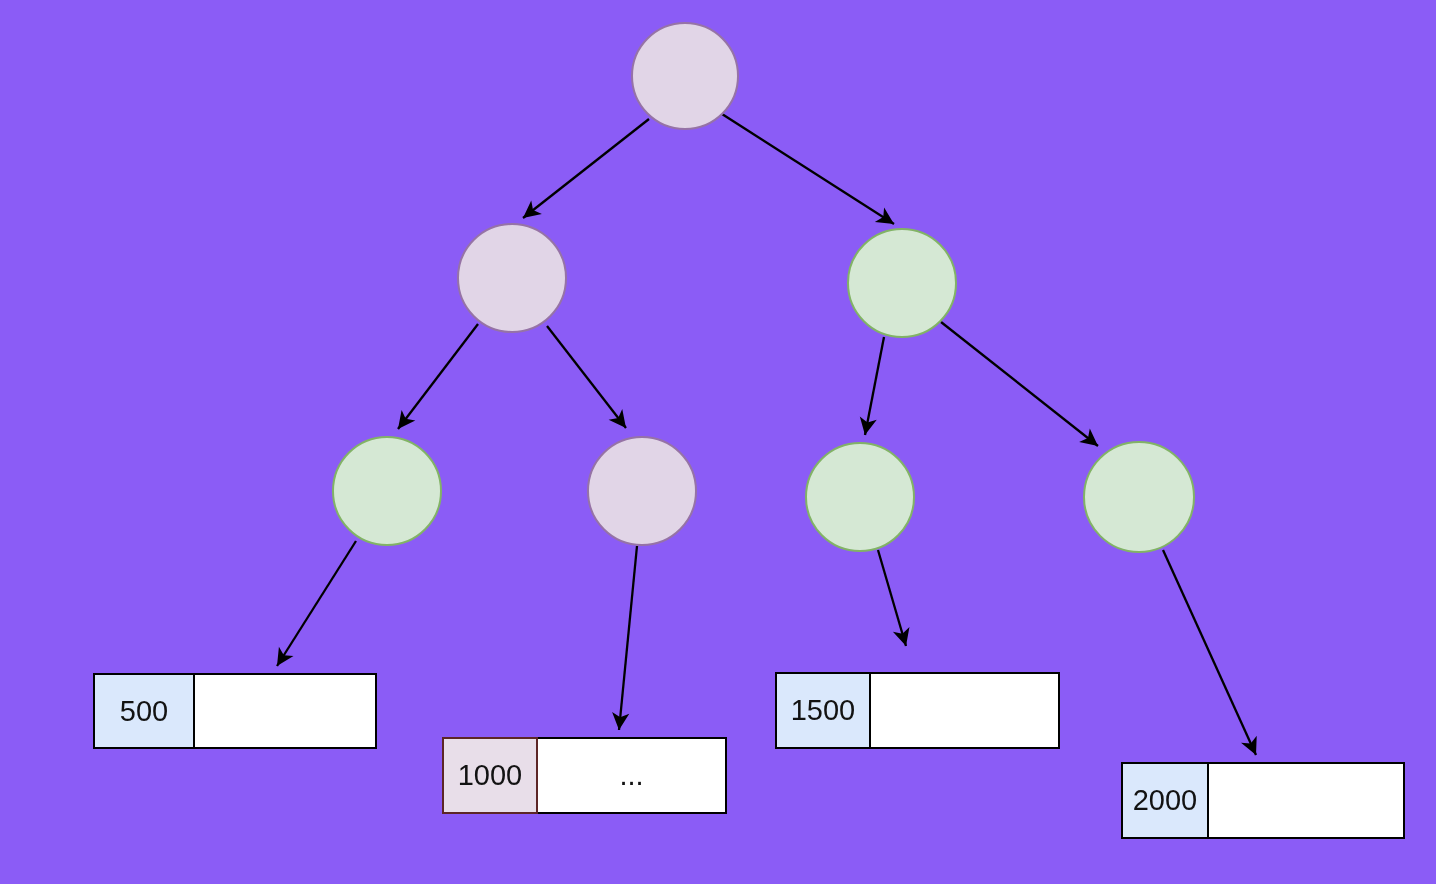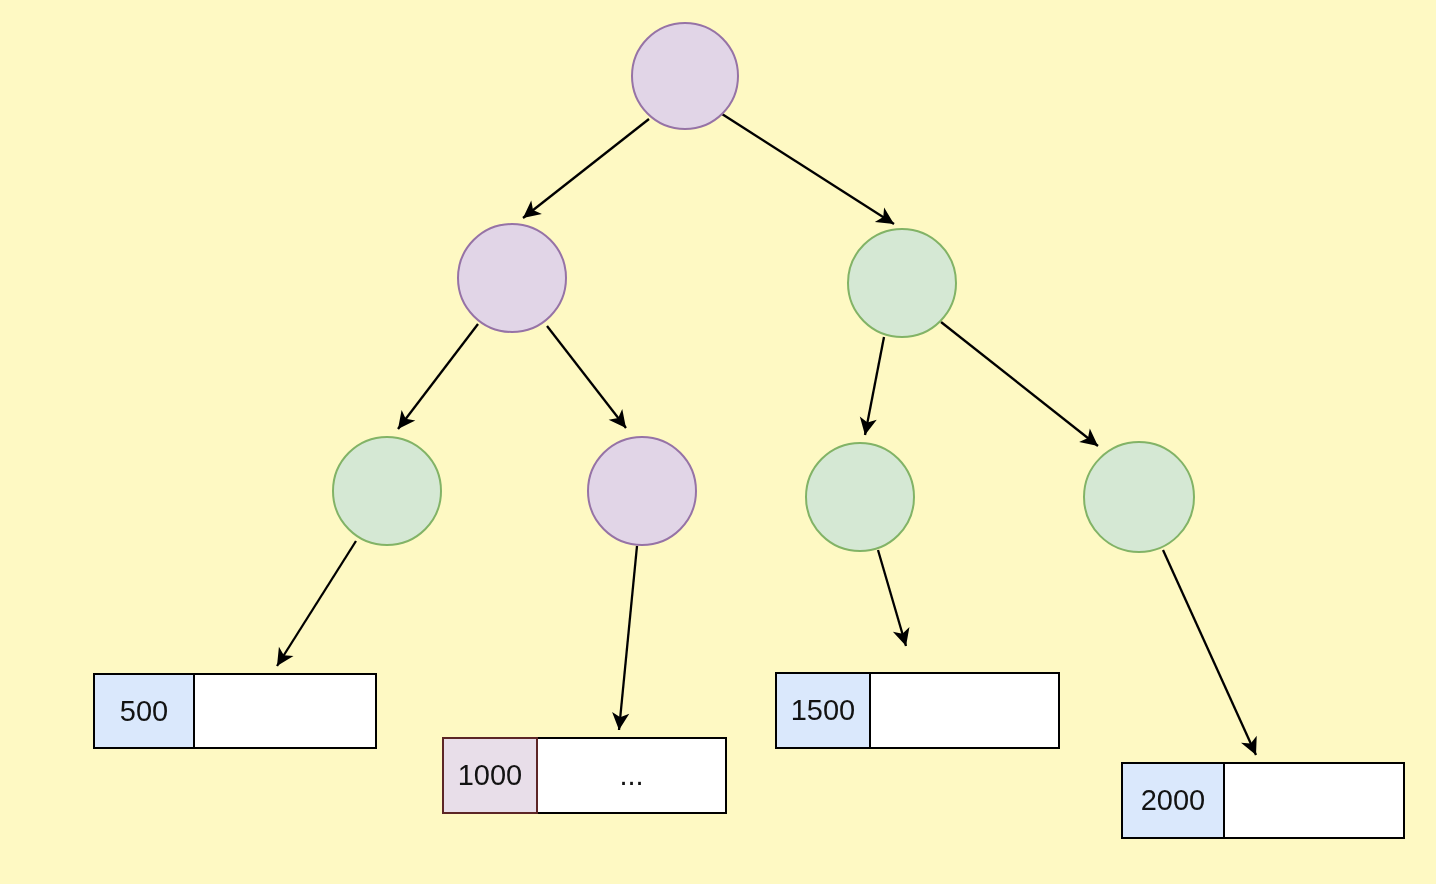--- a/index.html
+++ b/index.html
@@ -5,21 +5,21 @@
   html, body {
     margin: 0;
     padding: 0;
     background: #ffffff;
     font-family: "Liberation Sans", sans-serif;
   }
   .canvas {
     position: relative;
     width: 1436px;
     height: 884px;
-    background: #fef9c3;
+    background: #8b5cf6;
     overflow: hidden;
     text-align: center;
   }
   .edges-layer {
     position: absolute;
     left: 0;
     top: 0;
     width: 1436px;
     height: 884px;
     pointer-events: none;
@@ -122,17 +122,17 @@
     <div class="leaf-key-cell marked" style="width:96px;">1000</div>
     <div class="leaf-value-cell">...</div>
   </div>
 
   <div class="leaf-box" style="left:775px; top:672px; width:285px;">
     <div class="leaf-key-cell" style="width:96px;">1500</div>
     <div class="leaf-value-cell"></div>
   </div>
 
   <div class="leaf-box" style="left:1121px; top:762px; width:284px;">
-    <div class="leaf-key-cell" style="width:104px;">2000</div>
+    <div class="leaf-key-cell" style="width:88px;">2000</div>
     <div class="leaf-value-cell"></div>
   </div>
 
 </div>
 
 </body></html>

